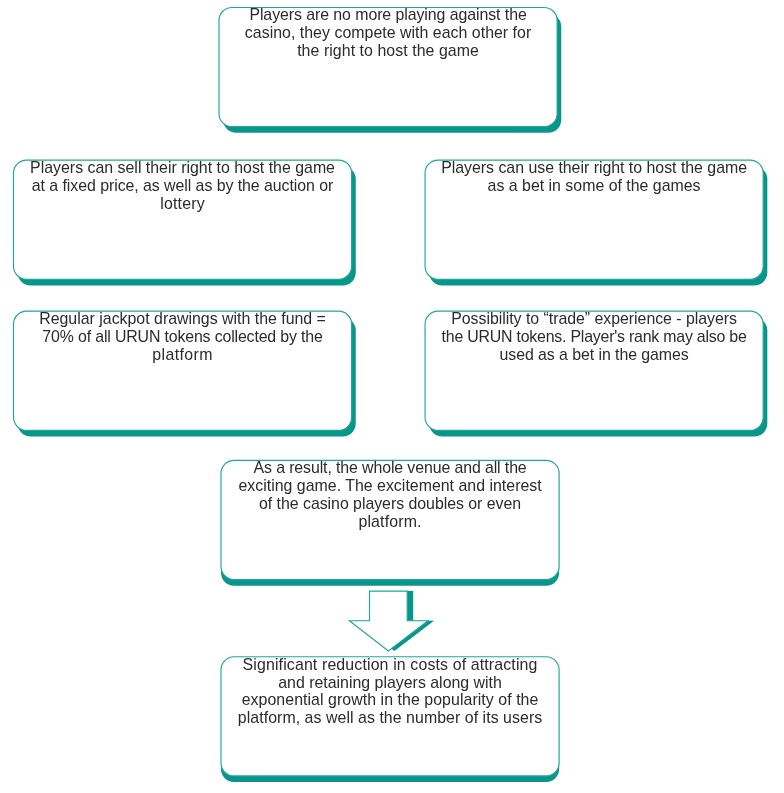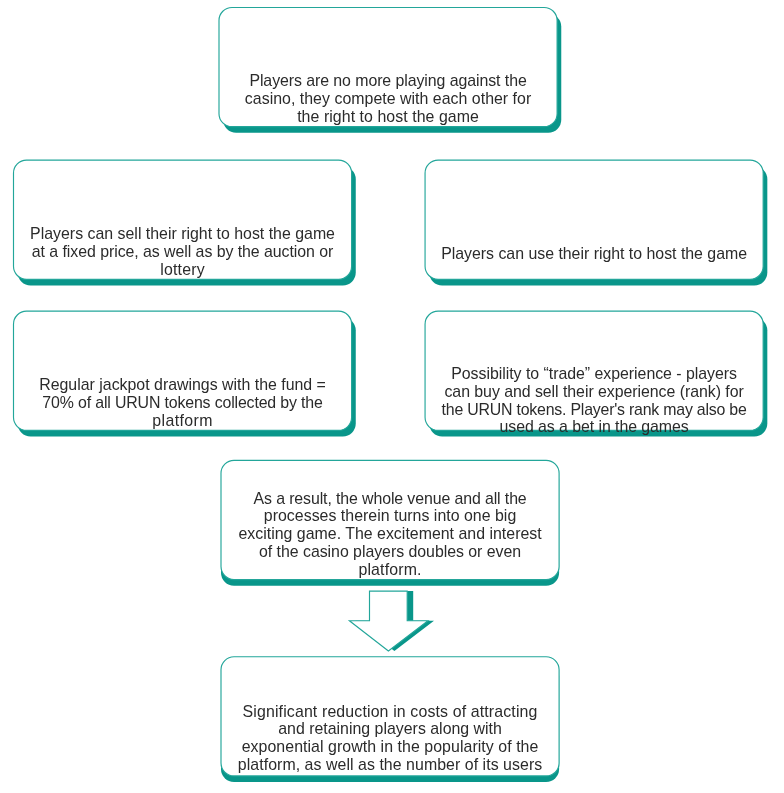--- a/index.html
+++ b/index.html
@@ -1,19 +1,19 @@
 <!DOCTYPE html>
 <html><head>
 <meta charset="utf-8">
 <style>
   html,body{margin:0;padding:0;}
   body{width:784px;height:793px;background:#ffffff;font-family:"Liberation Sans",sans-serif;overflow:hidden;}
   #stage{position:absolute;left:0;top:0;width:784px;height:793px;}
   #shapes{position:absolute;left:0;top:0;width:784px;height:793px;z-index:1;}
-  .node{position:absolute;box-sizing:border-box;display:flex;align-items:flex-end;justify-content:center;z-index:2;}
+  .node{position:absolute;box-sizing:border-box;display:flex;align-items:flex-start;justify-content:center;z-index:2;}
   .txt{text-align:center;color:#2b2b2b;font-size:15.9px;line-height:17.8px;backface-visibility:hidden;transform:translateY(-0.7px);}
   .ln{display:block;}
 </style>
 </head>
 <body>
 
 <div id="stage">
 
   <svg id="shapes" viewBox="0 0 784 793" width="784" height="793">
     <g>
@@ -48,41 +48,40 @@
   <div class="node" style="left:13.5px;top:160.13px;width:338.1px;height:119.2px;">
     <div class="txt">
       <span class="ln" style="letter-spacing:0.0028px">Players can sell their right to host the game</span>
       <span class="ln" style="letter-spacing:-0.0520px">at a fixed price, as well as by the auction or</span>
       <span class="ln" style="letter-spacing:0.2174px">lottery</span>
     </div>
   </div>
   <div class="node" style="left:425.06px;top:160.13px;width:338.1px;height:104px;">
     <div class="txt">
       <span class="ln" style="letter-spacing:-0.0141px">Players can use their right to host the game</span>
+      <span class="ln" style="letter-spacing:0.0037px">as a bet in some of the games</span>
     </div>
   </div>
   <div class="node" style="left:13.5px;top:311.17px;width:338.1px;height:119.2px;">
     <div class="txt">
       <span class="ln" style="letter-spacing:0.0017px">Regular jackpot drawings with the fund =</span>
       <span class="ln" style="letter-spacing:-0.1490px">70% of all URUN tokens collected by the</span>
       <span class="ln" style="letter-spacing:0.3922px">platform</span>
     </div>
   </div>
   <div class="node" style="left:425.06px;top:311.17px;width:338.1px;height:126px;">
     <div class="txt">
       <span class="ln" style="letter-spacing:-0.0291px">Possibility to “trade” experience - players</span>
-      <span class="ln" style="letter-spacing:-0.0445px">can buy and sell their experience (rank) for</span>
       <span class="ln" style="letter-spacing:-0.2104px">the URUN tokens. Player's rank may also be</span>
       <span class="ln" style="letter-spacing:-0.0628px">used as a bet in the games</span>
     </div>
   </div>
   <div class="node" style="left:221.0px;top:460.36px;width:338.1px;height:119.2px;">
     <div class="txt">
       <span class="ln" style="letter-spacing:-0.1072px">As a result, the whole venue and all the</span>
-      <span class="ln" style="letter-spacing:0.0185px">processes therein turns into one big</span>
       <span class="ln" style="letter-spacing:0.0144px">exciting game. The excitement and interest</span>
       <span class="ln" style="letter-spacing:-0.0338px">of the casino players doubles or even</span>
       <span class="ln" style="letter-spacing:0.1562px">platform.</span>
     </div>
   </div>
   <div class="node" style="left:221.0px;top:656.74px;width:338.1px;height:118px;">
     <div class="txt">
       <span class="ln" style="letter-spacing:0.1393px">Significant reduction in costs of attracting</span>
       <span class="ln" style="letter-spacing:0.0040px">and retaining players along with</span>
       <span class="ln" style="letter-spacing:0.0594px">exponential growth in the popularity of the</span>

